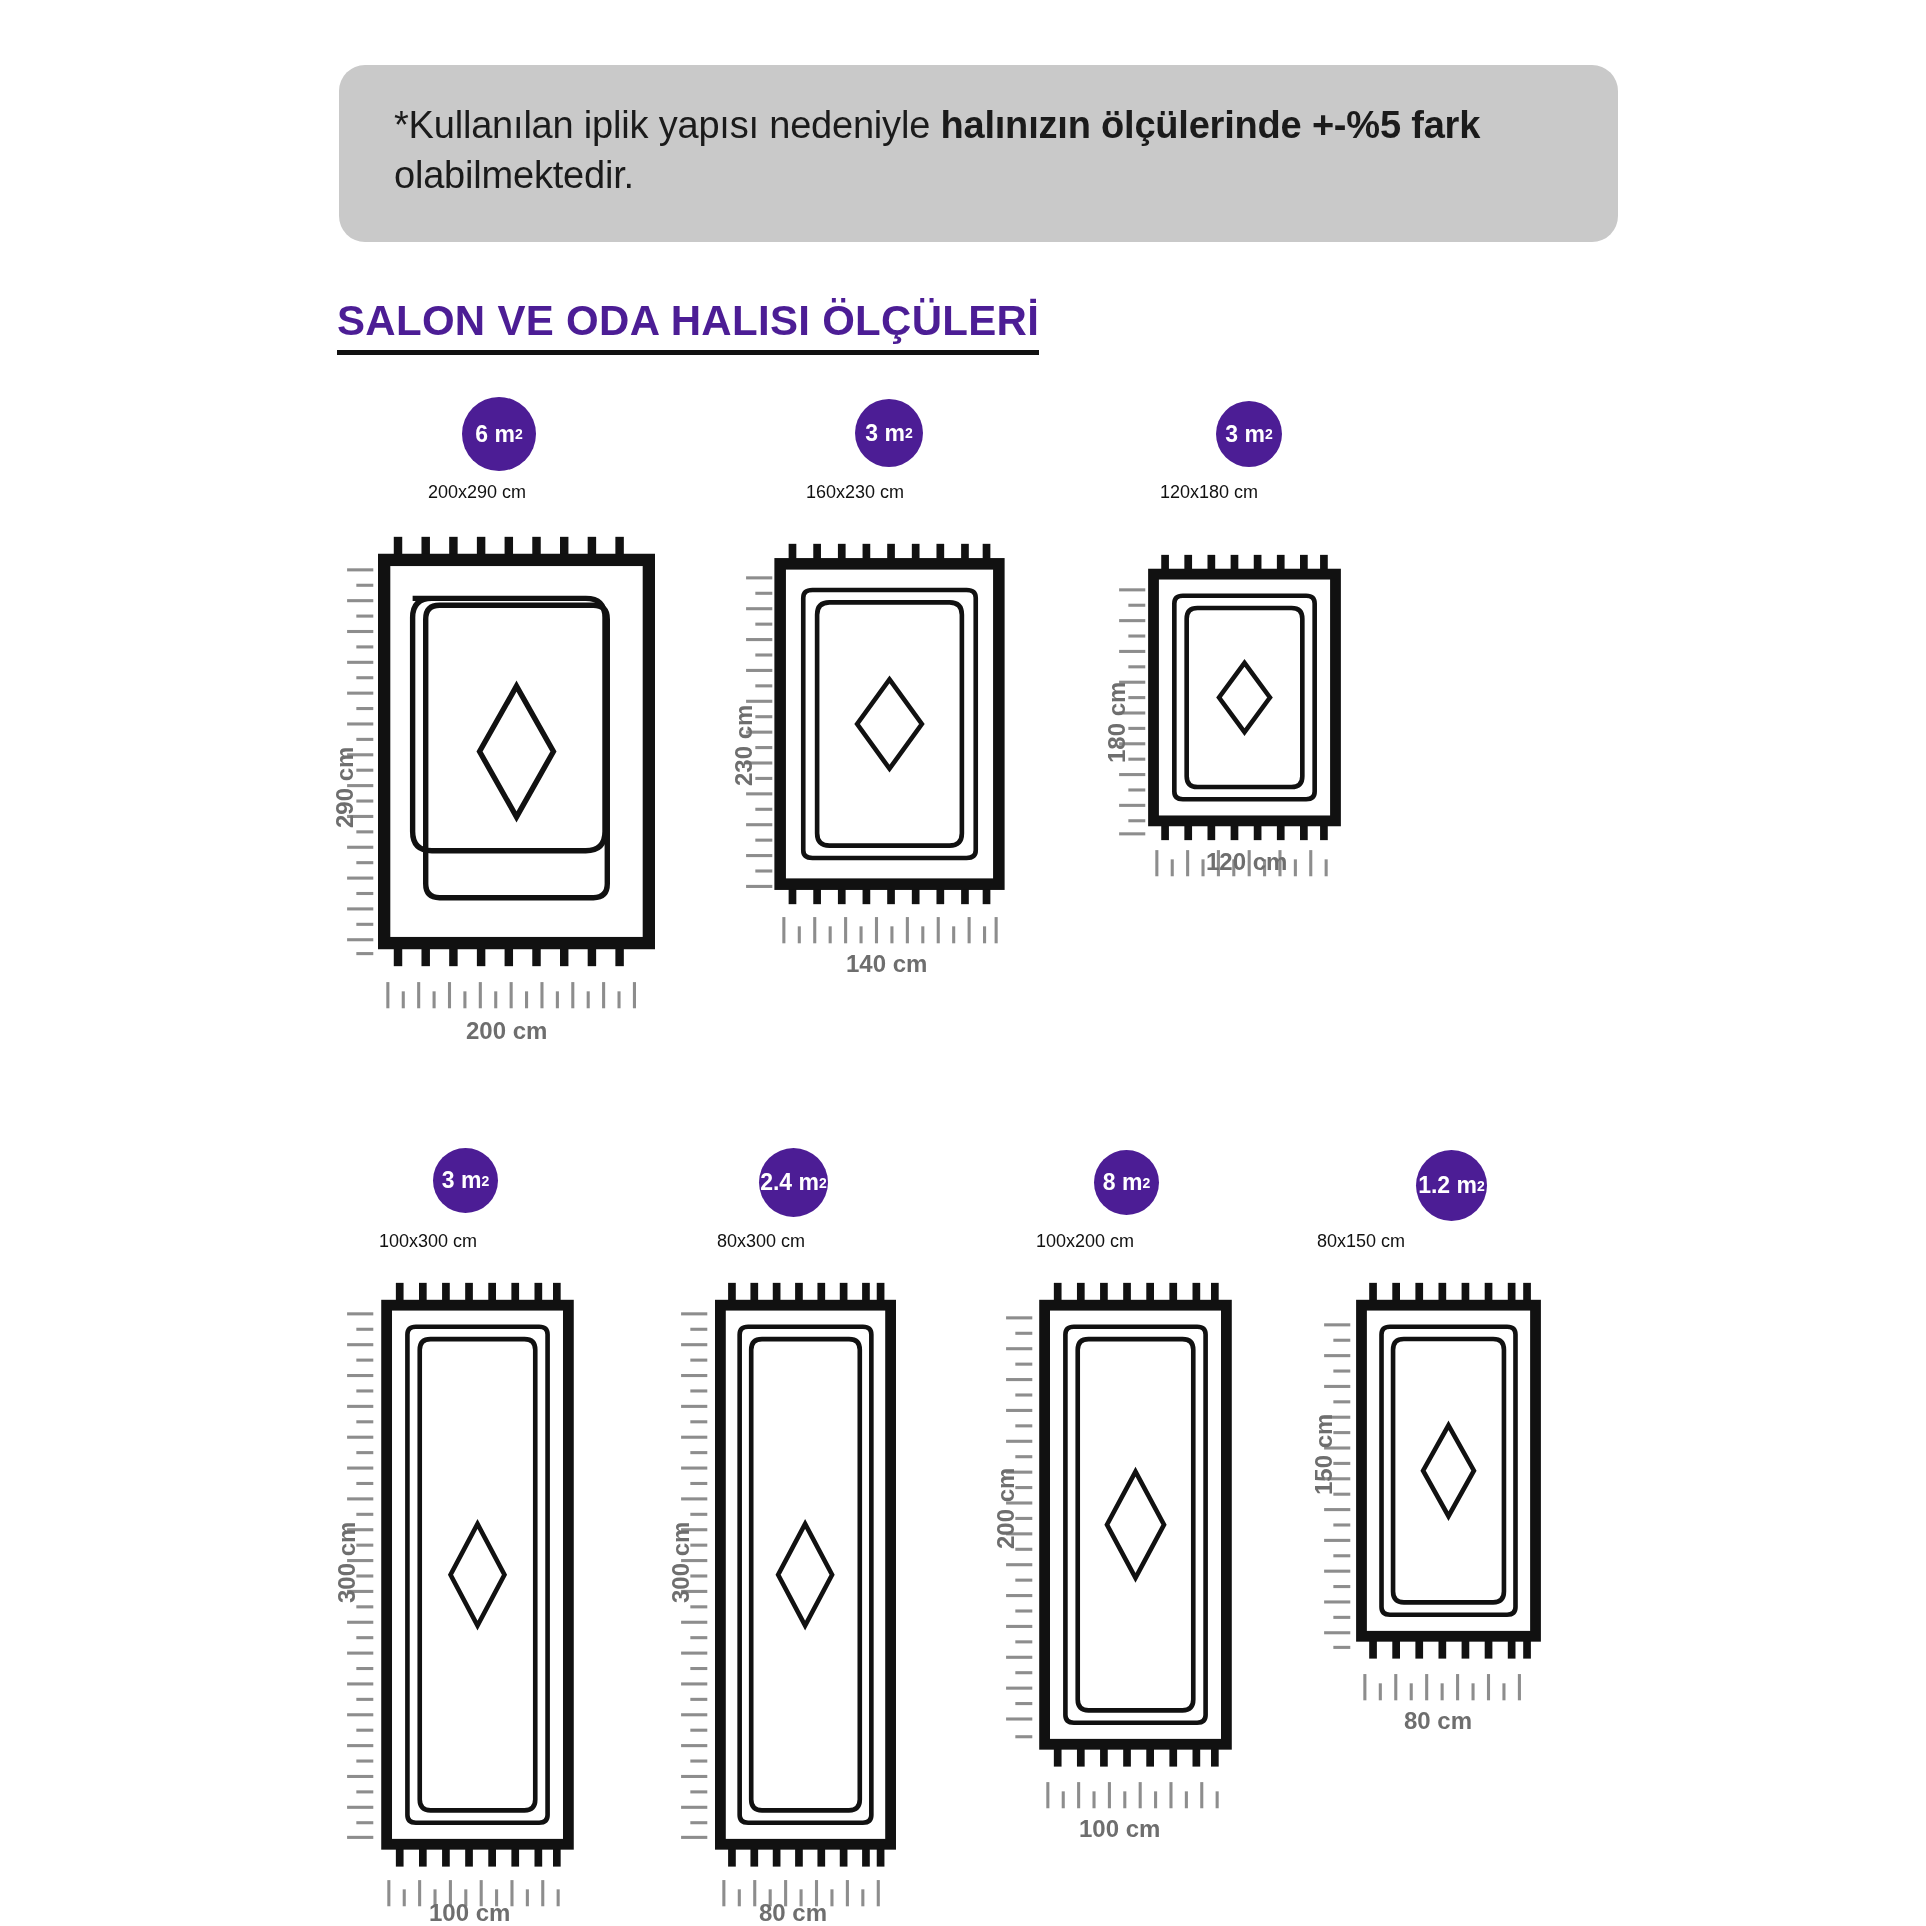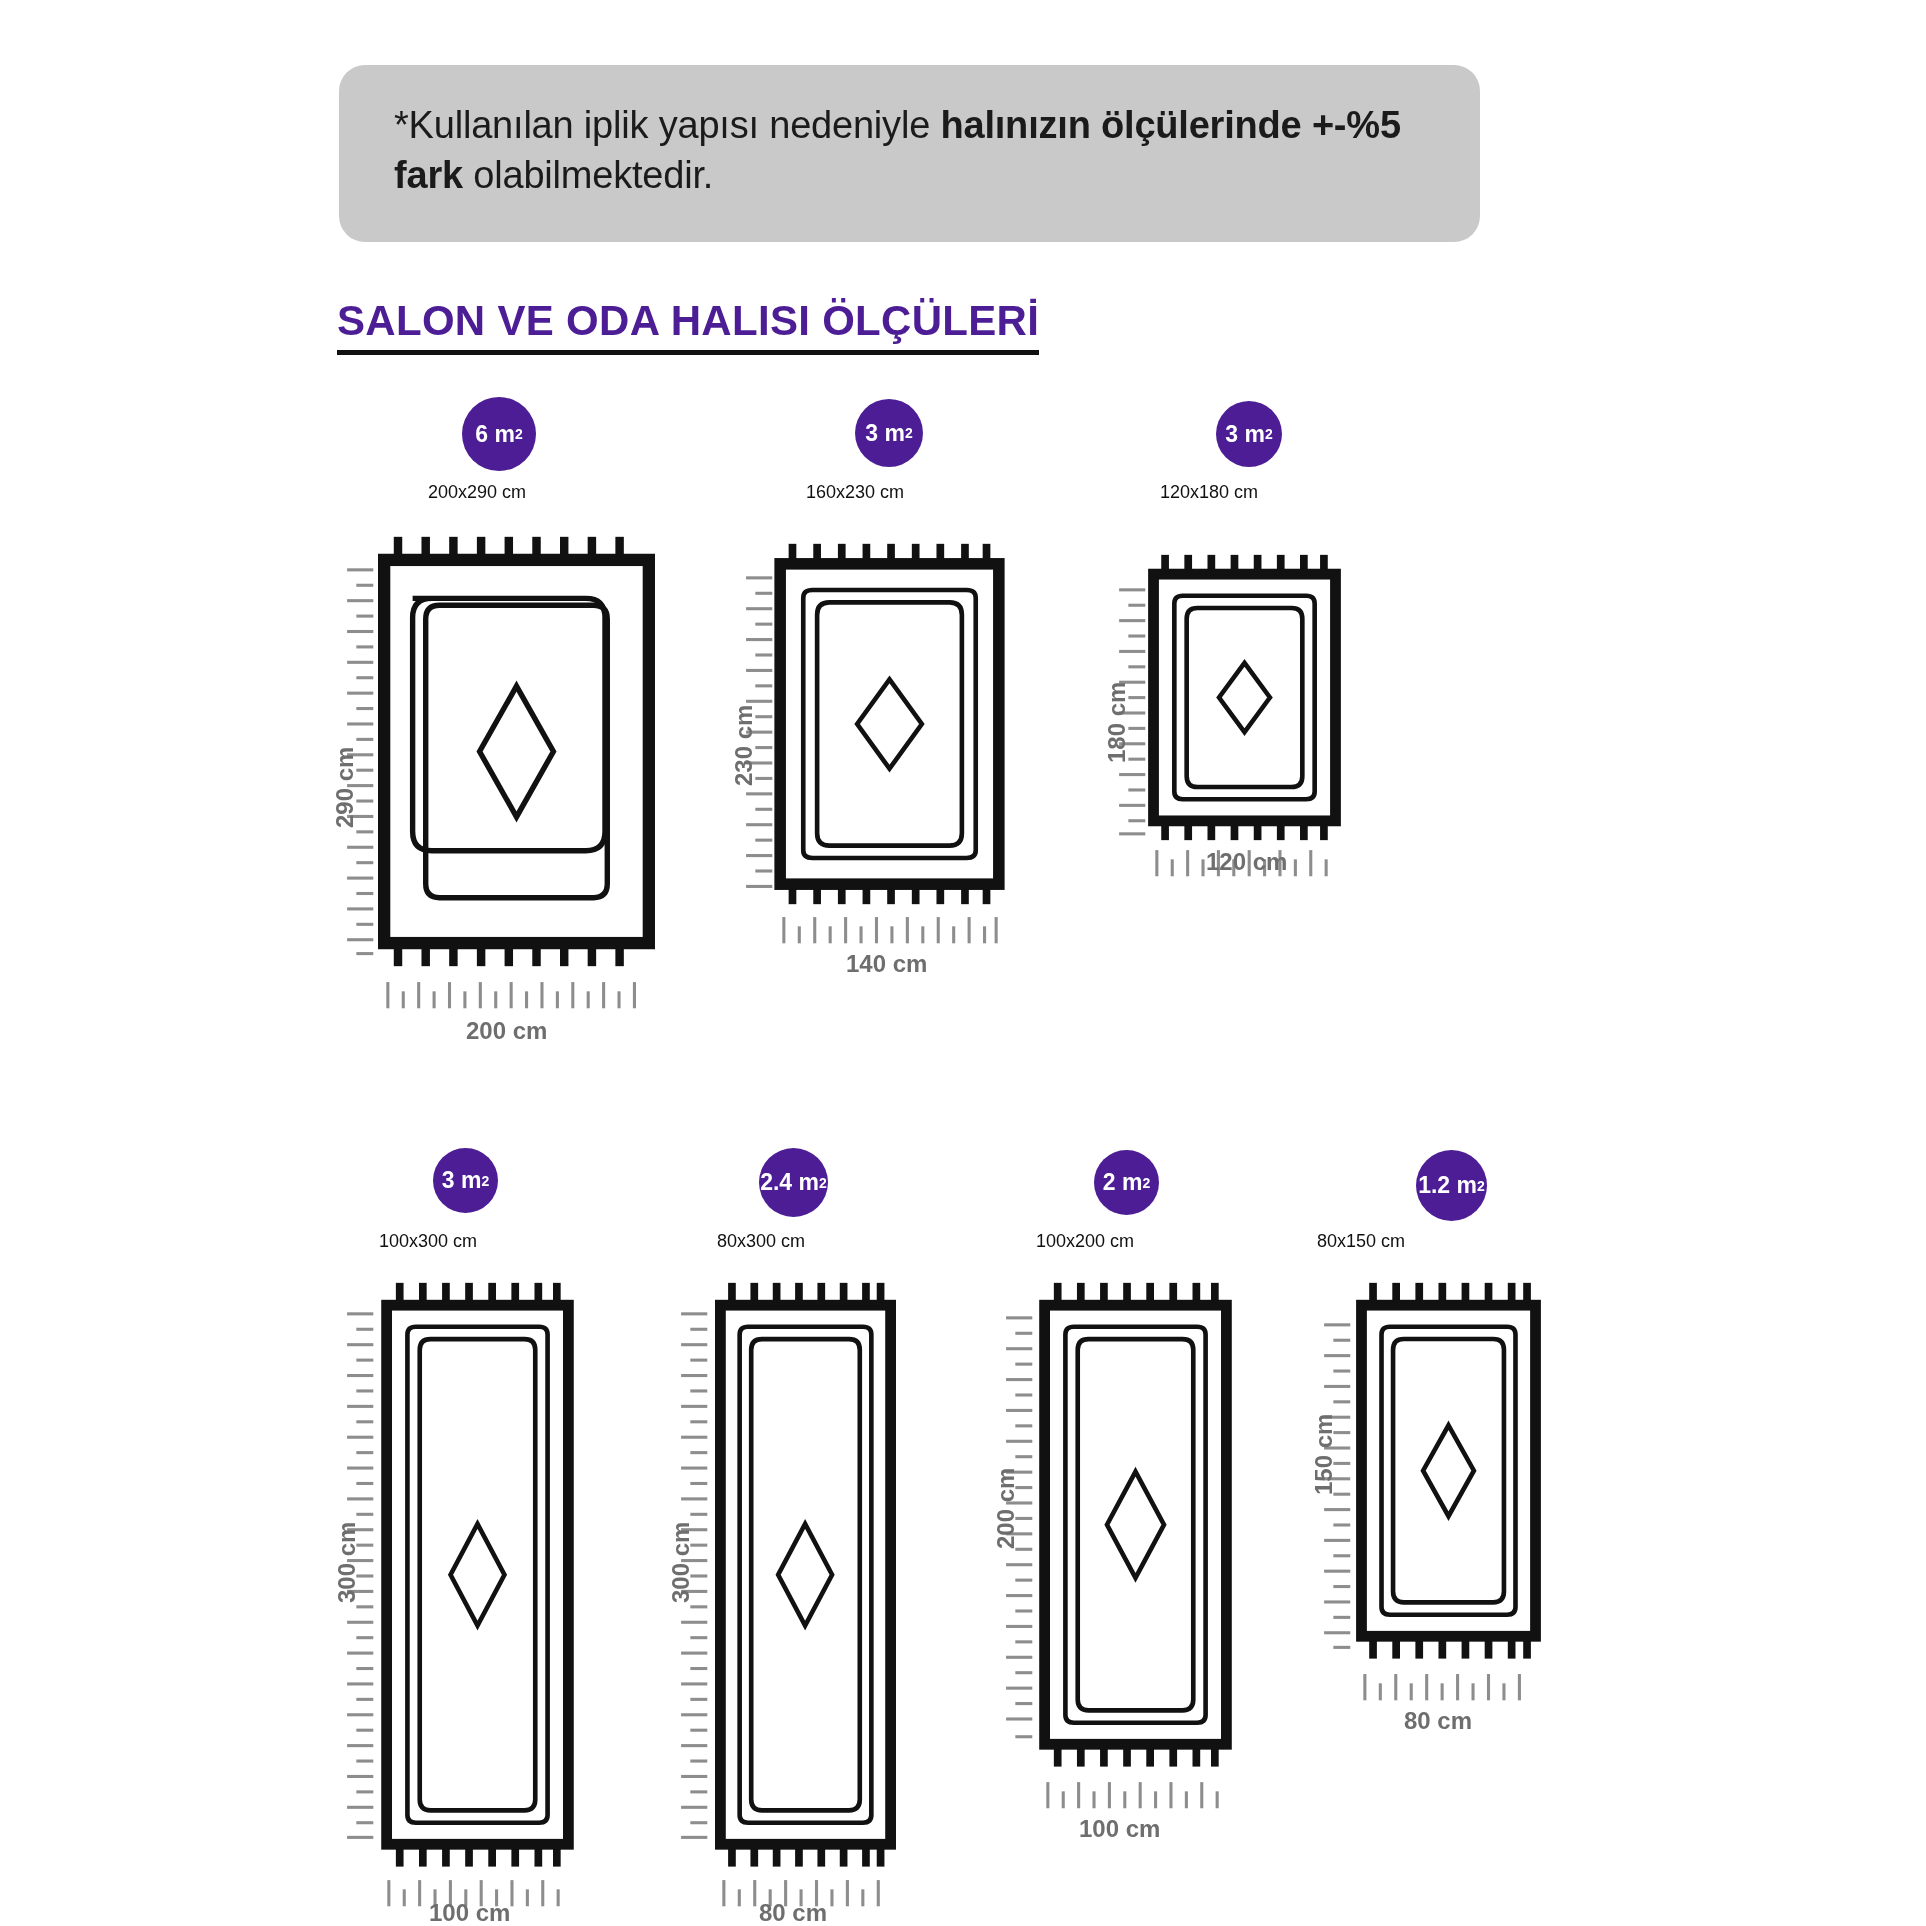--- a/index.html
+++ b/index.html
@@ -20,21 +20,21 @@
     left: 0; top: 0;
     width: 1926px;
     height: 1926px;
   }
 
   
   .notice {
     position: absolute;
     left: 339px;
     top: 65px;
-    width: 1141px;
+    width: 1279px;
     height: 177px;
     background: #c9c9c9;
     border-radius: 26px;
     box-sizing: border-box;
     padding: 35px 48px 0 55px;
   }
   .notice-text {
     font-size: 38px;
     line-height: 1.32;
     color: #1b1b1b;
@@ -567,21 +567,21 @@
           <line x1="185" y1="12" x2="185" y2="34"></line>
         <line x1="205" y1="0" x2="205" y2="34"></line>
       </g>
     </svg>
     <div class="bottom-label" style="left:759px; top:1899px;">80 cm</div>
   </div>
 
   <div class="rug-card">
 
     <div class="badge" style="left:1094px; top:1150px; width:65px; height:65px;">
-      <span>2 m</span>
+      <span>8 m</span>
         <sup>2</sup>
     </div>
 
     <div class="dim-label" style="left:1036px; top:1231px;">100x200 cm</div>
 
     <svg class="ruler-svg" style="left:1006px; top:1314px;" width="31" height="432" viewBox="0 0 40 560">
       <g stroke="#8d8d8d" stroke-width="4">
         <line x1="0" y1="5" x2="34" y2="5"></line>
           <line x1="12" y1="25" x2="34" y2="25"></line>
         <line x1="0" y1="45" x2="34" y2="45"></line>

